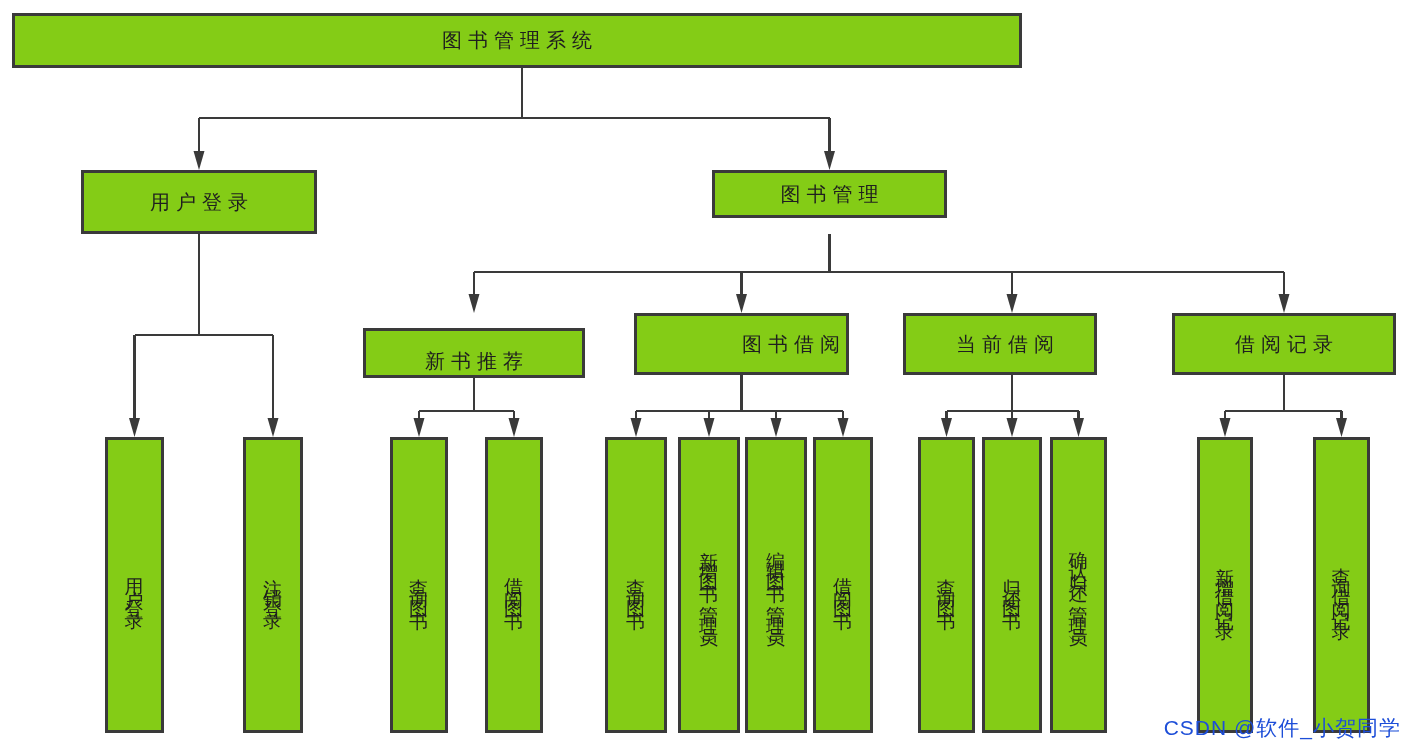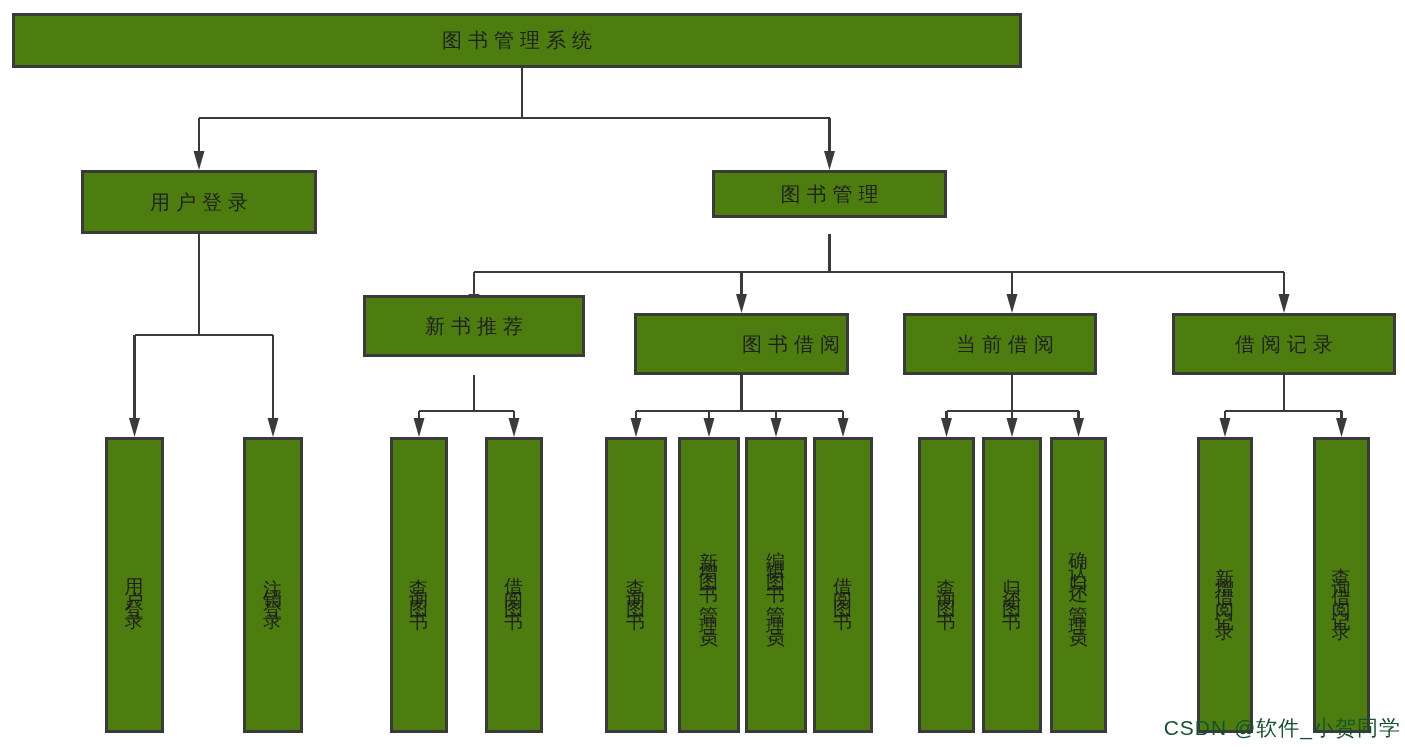--- a/index.html
+++ b/index.html
@@ -13,21 +13,21 @@
   }
   #edge-layer {
     position: absolute;
     left: 0; top: 0;
     width: 1405px; height: 747px;
   }
   .node {
     position: absolute;
     box-sizing: border-box;
     border: 3px solid #3a3a3a;
-    background: #4d7c0f;
+    background: #84cc16;
     display: flex;
     align-items: center;
     justify-content: center;
     color: #1f1f1f;
   }
   .node.h .label {
     font-size: 20px;
     letter-spacing: 6px;
     text-indent: 6px;
     white-space: nowrap;
@@ -80,21 +80,21 @@
   <div id="nodes">
       <div class="node h" style="left: 12px; top: 13px; width: 1010px; height: 55px; border-color: rgb(58, 58, 58); color: rgb(31, 31, 31);">
         <span class="label">图书管理系统</span>
       </div>
       <div class="node h" style="left: 81px; top: 170px; width: 236px; height: 64px; border-color: rgb(58, 58, 58); color: rgb(31, 31, 31);">
         <span class="label">用户登录</span>
       </div>
       <div class="node h" style="left: 712px; top: 170px; width: 235px; height: 48px; border-color: rgb(58, 58, 58); color: rgb(31, 31, 31);">
         <span class="label">图书管理</span>
       </div>
-      <div class="node h" style="left: 363px; top: 295px; width: 222px; height: 62px; border-color: rgb(58, 58, 58); color: rgb(31, 31, 31);">
+      <div class="node h" style="left: 363px; top: 328px; width: 222px; height: 50px; border-color: rgb(58, 58, 58); color: rgb(31, 31, 31); align-items: flex-end;">
         <span class="label">新书推荐</span>
       </div>
       <div class="node h" style="left: 634px; top: 313px; width: 215px; height: 62px; border-color: rgb(58, 58, 58); color: rgb(31, 31, 31); justify-content: flex-end;">
         <span class="label">图书借阅</span>
       </div>
       <div class="node h" style="left: 903px; top: 313px; width: 194px; height: 62px; border-color: rgb(58, 58, 58); color: rgb(31, 31, 31); padding-left: 10px;">
         <span class="label">当前借阅</span>
       </div>
       <div class="node h" style="left: 1172px; top: 313px; width: 224px; height: 62px; border-color: rgb(58, 58, 58); color: rgb(31, 31, 31);">
         <span class="label">借阅记录</span>
@@ -132,14 +132,14 @@
       <div class="node v" style="left: 1050px; top: 437px; width: 57px; height: 296px; border-color: rgb(58, 58, 58); color: rgb(31, 31, 31);">
         <span class="label">确认归还（管理员）</span>
       </div>
       <div class="node v" style="left: 1197px; top: 437px; width: 56px; height: 296px; border-color: rgb(58, 58, 58); color: rgb(31, 31, 31);">
         <span class="label">新增借阅记录</span>
       </div>
       <div class="node v" style="left: 1313px; top: 437px; width: 57px; height: 296px; border-color: rgb(58, 58, 58); color: rgb(31, 31, 31);">
         <span class="label">查询借阅记录</span>
       </div>
     </div>
-  <div class="watermark" style="color: #14532d;">CSDN @软件_小贺同学</div>
+  <div class="watermark" style="color: #1d4ed8;">CSDN @软件_小贺同学</div>
 </div>
 
 </body></html>

